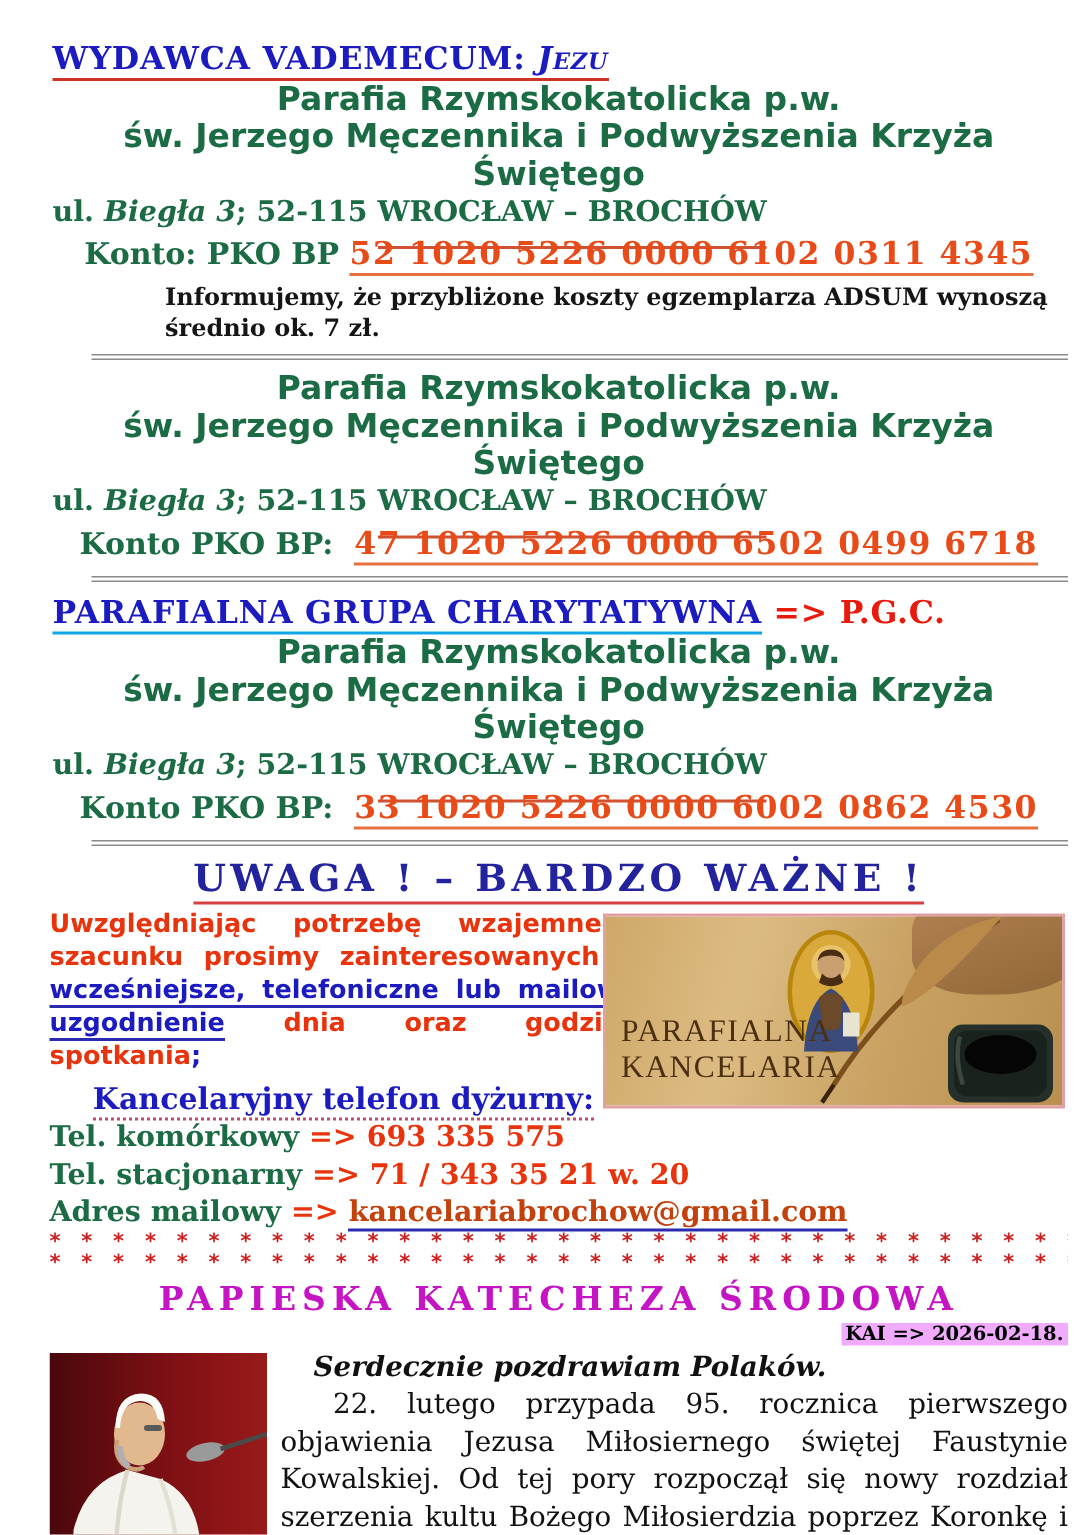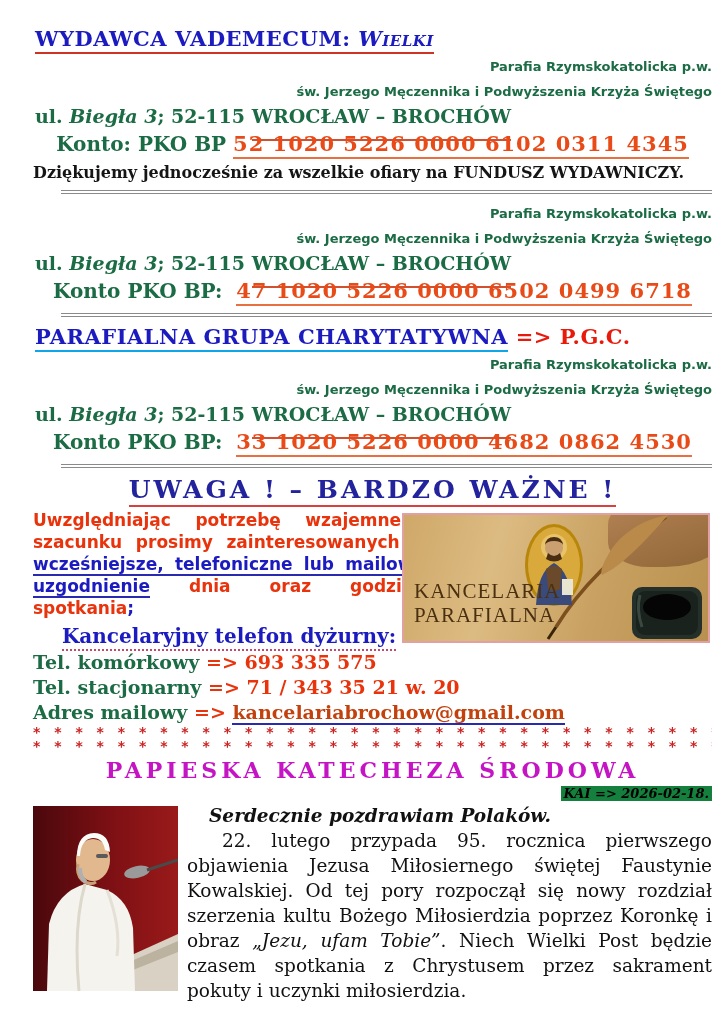--- a/index.html
+++ b/index.html
@@ -10,21 +10,21 @@
   .blue{color:#1b1bc0;}
   .red{color:#e81a0c;}
   .green{color:#1b6b44;}
 
   
   .h1{font-family:"DejaVu Serif",serif;font-weight:bold;font-size:21px;line-height:25px;margin:0 0 3px 2px;letter-spacing:.5px;}
   .h1 .under-red{border-bottom:2px solid #cc3322;padding-bottom:1px;}
   .h1 .under-navy{border-bottom:2px solid #0ea5e9;padding-bottom:1px;}
   .smallcaps-it{font-style:italic;font-variant:small-caps;}
 
-  .parish-line{font-family:"DejaVu Sans",sans-serif;font-weight:bold;font-size:13px;line-height:25px;text-align:right;color:#1b6b44;}
+  .parish-line{font-family:"DejaVu Sans",sans-serif;font-weight:bold;font-size:22px;line-height:25px;text-align:center;color:#1b6b44;}
   .addr{font-family:"DejaVu Serif",serif;font-weight:bold;font-size:19px;line-height:25px;color:#1b6b44;margin-left:2px;}
   .addr .city{border-bottom:2px solid #d05030;padding-bottom:12px;}
   .konto{font-family:"DejaVu Serif",serif;font-weight:bold;font-size:20px;line-height:29px;text-align:center;}
   .konto .num{font-size:21px;letter-spacing:1px;color:#e84b17;border-bottom:2px solid #e87040;padding-bottom:1px;white-space:nowrap;}
   .info{font-family:"DejaVu Serif",serif;font-weight:bold;font-size:16px;line-height:21px;color:#151515;margin:3px 0 0 0;}
   .info .ind{padding-left:77px;display:block;}
   .sep{border:none;height:2px;border-top:1px solid #8a8a8a;border-bottom:1px solid #8a8a8a;margin:7px 0 7px 28px;}
 
   
   .uwaga-title{font-family:"DejaVu Serif",serif;font-weight:bold;font-size:25px;line-height:30px;letter-spacing:3px;text-align:center;color:#23239e;margin:4px 0 4px 0;}
@@ -44,56 +44,56 @@
   
   .kanc{position:absolute;top:4px;right:2px;width:308px;height:130px;border:2px solid #e0a0a4;box-sizing:border-box;overflow:hidden;
         background:linear-gradient(105deg,#cfa869 0%,#dcbb82 30%,#c9a263 62%,#b8904f 100%);}
   .kanc .fabric{position:absolute;top:-18px;right:-20px;width:120px;height:70px;background:linear-gradient(160deg,#b58455,#8f6536);border-radius:45% 55% 60% 40%;}
   .kanc .caption{position:absolute;left:10px;bottom:14px;font-family:"Liberation Serif",serif;font-size:21px;line-height:24px;color:#4a3010;letter-spacing:1px;}
   .kanc svg{position:absolute;top:0;left:0;}
 
   
   .kat-title{font-family:"DejaVu Serif",serif;font-weight:bold;font-size:22px;line-height:30px;letter-spacing:4px;text-align:center;color:#c414c4;margin:2px 0 0 0;}
   .kai{text-align:right;font-family:"DejaVu Serif",serif;font-weight:bold;font-size:13px;line-height:15px;margin:1px 0 2px 0;}
-  .kai span{background:#15803d;padding:0 3px;font-style:italic;}
+  .kai span{background:#f0abfc;padding:0 3px;}
   .kat-body{font-family:"DejaVu Serif",serif;font-size:18.5px;line-height:25px;color:#111;text-align:justify;}
   .pope{float:left;width:145px;height:185px;margin:3px 9px 2px 0;}
   .greeting{margin:0;font-weight:bold;font-style:italic;text-indent:22px;}
   .p1,.p2{margin:0;text-indent:35px;}
   .it{font-style:italic;margin-top:41px;}
 </style>
 </head>
 <body>
 
 <div class="page">
 
   <section>
-    <h1 class="h1 blue"><span class="under-red"><span>WYDAWCA VADEMECUM:</span> <span class="smallcaps-it">Wielki</span></span></h1>
+    <h1 class="h1 blue"><span class="under-red"><span>WYDAWCA VADEMECUM:</span> <span class="smallcaps-it">Jezu</span></span></h1>
     <div class="parish-line">Parafia Rzymskokatolicka p.w.</div>
     <div class="parish-line">św. Jerzego Męczennika i Podwyższenia Krzyża Świętego</div>
     <div class="addr"><span>ul.</span> <span class="it">Biegła 3</span><span>; 52-115 </span><span class="city">WROCŁAW – BROCHÓW</span></div>
     <div class="konto"><span class="green">Konto: PKO BP</span> <span class="num">52 1020 5226 0000 6102 0311 4345</span></div>
-    <p class="info"><span>Dziękujemy jednocześnie za wszelkie ofiary na FUNDUSZ WYDAWNICZY.</span></p>
+    <p class="info"><span class="ind">Informujemy, że przybliżone koszty egzemplarza ADSUM wynoszą średnio ok. 7 zł.</span></p>
     <hr class="sep">
   </section>
 
   <section>
     <div class="parish-line">Parafia Rzymskokatolicka p.w.</div>
     <div class="parish-line">św. Jerzego Męczennika i Podwyższenia Krzyża Świętego</div>
     <div class="addr"><span>ul.</span> <span class="it">Biegła 3</span><span>; 52-115 </span><span class="city">WROCŁAW – BROCHÓW</span></div>
     <div class="konto"><span class="green">Konto PKO BP:</span>&nbsp; <span class="num">47 1020 5226 0000 6502 0499 6718</span></div>
     <hr class="sep">
   </section>
 
   <section>
     <h1 class="h1 blue"><span class="under-navy">PARAFIALNA GRUPA CHARYTATYWNA</span> <span class="red">=&gt;</span> <span class="red">P.G.C.</span></h1>
     <div class="parish-line">Parafia Rzymskokatolicka p.w.</div>
     <div class="parish-line">św. Jerzego Męczennika i Podwyższenia Krzyża Świętego</div>
     <div class="addr"><span>ul.</span> <span class="it">Biegła 3</span><span>; 52-115 </span><span class="city">WROCŁAW – BROCHÓW</span></div>
-    <div class="konto"><span class="green">Konto PKO BP:</span>&nbsp; <span class="num">33 1020 5226 0000 4682 0862 4530</span></div>
+    <div class="konto"><span class="green">Konto PKO BP:</span>&nbsp; <span class="num">33 1020 5226 0000 6002 0862 4530</span></div>
     <hr class="sep">
   </section>
 
   <section>
     <div class="uwaga-title"><span>UWAGA ! – BARDZO WAŻNE !</span></div>
     <div class="uwaga-body">
 
       <div class="kanc">
         <div class="fabric"></div>
         <svg width="304" height="126" viewBox="0 0 304 126">
@@ -113,22 +113,22 @@
             <circle cx="30" cy="24" r="13" fill="#e8c36a"></circle>
             <circle cx="30" cy="25" r="9" fill="#caa071"></circle>
             <path d="M21,22 q1,-8 9,-8 q8,0 9,8 q-2,-4 -9,-4 q-7,0 -9,4 Z" fill="#4a2e14"></path>
             <path d="M24,30 q6,6 12,0 l2,6 q-8,5 -16,0 Z" fill="#4a2e14"></path>
             <path d="M12,82 Q14,48 30,40 Q46,48 48,82 Z" fill="#3a4a7a"></path>
             <path d="M22,46 q8,-6 16,0 l-2,20 q-6,4 -12,0 Z" fill="#6a4a2a"></path>
             <rect x="38" y="56" width="11" height="16" fill="#e8e4d2"></rect>
           </g>
         </svg>
         <div class="caption">
+          <div>PARAFIALNA</div>
           <div>KANCELARIA</div>
-          <div>PARAFIALNA</div>
         </div>
       </div>
 
       <div class="uwaga-left">
         <span class="r">Uwzględniając potrzebę wzajemnego szacunku prosimy zainteresowanych o</span>
         <span class="blue-under">wcześniejsze, telefoniczne lub mailowe uzgodnienie</span>
         <span class="r">dnia oraz godziny spotkania</span><span class="blue">;</span>
         <div class="phone-heading"><span>Kancelaryjny telefon dyżurny:</span></div>
       </div>
 

